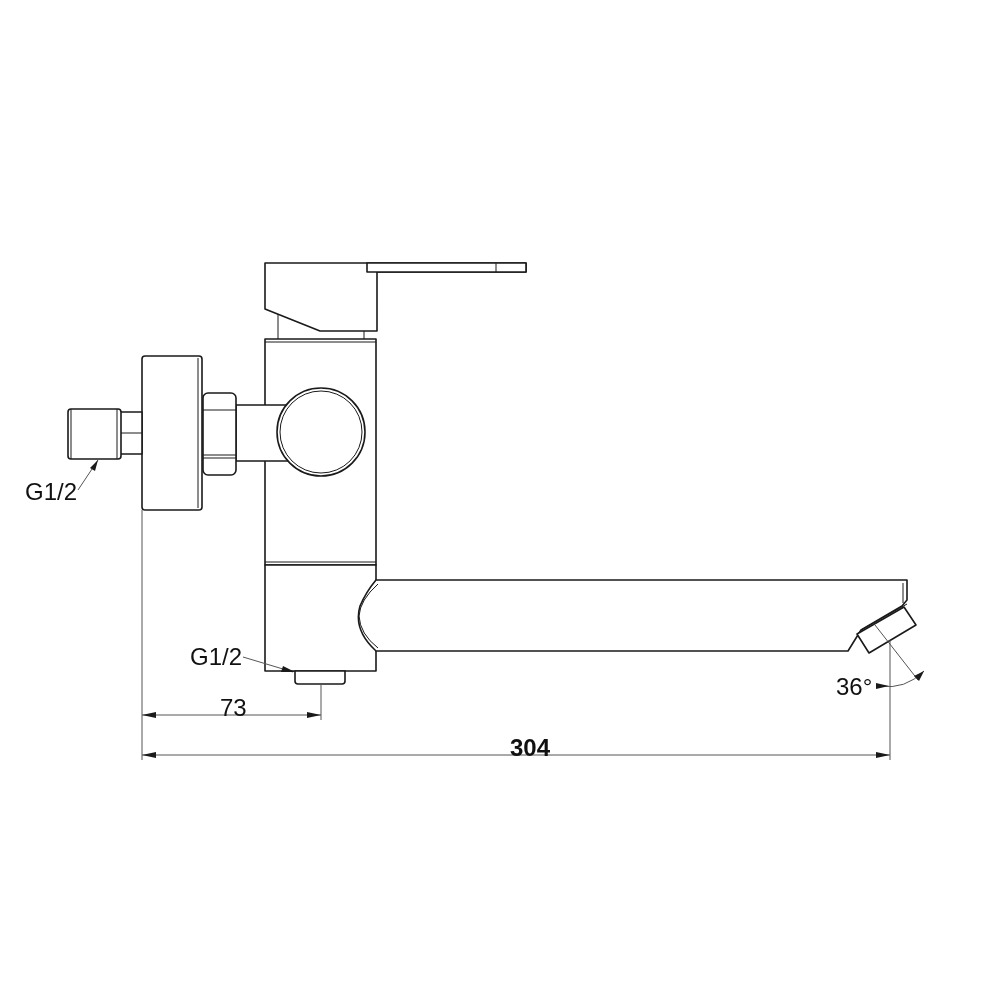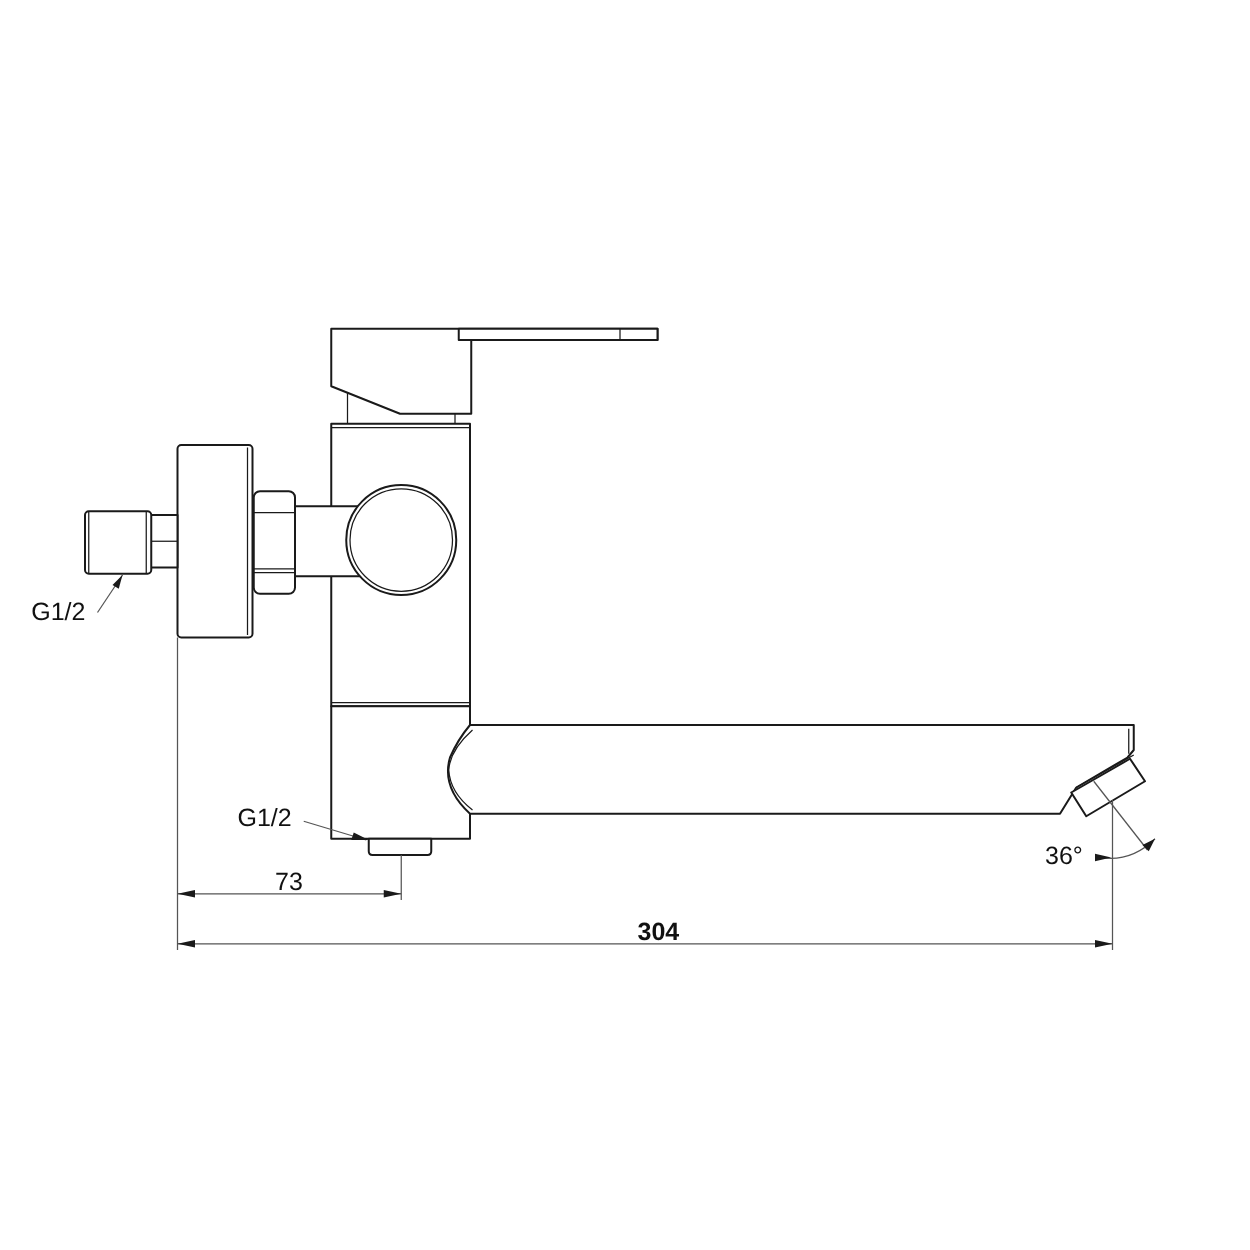--- a/index.html
+++ b/index.html
@@ -5,21 +5,21 @@
     html, body { margin: 0; padding: 0; background: #ffffff; }
     body { width: 1000px; height: 1000px; position: relative; overflow: hidden; }
     #drawing { position: absolute; left: 0; top: 0; width: 1000px; height: 1000px; }
     .part { fill: #ffffff; stroke: #1a1a1a; stroke-width: 1.6; stroke-linejoin: round; }
     .thin { fill: none; stroke: #1a1a1a; stroke-width: 1; }
     .dim { fill: none; stroke: #555555; stroke-width: 1; }
     .arrow { fill: #1a1a1a; stroke: none; }
     .label {
       position: absolute;
       font-family: "Liberation Sans", sans-serif;
-      font-size: 20px;
+      font-size: 24px;
       color: #111111;
       line-height: 1;
       white-space: nowrap;
     }
   </style>
 </head>
 <body>
 
 <svg id="drawing" viewBox="0 0 1000 1000" xmlns="http://www.w3.org/2000/svg">
 

